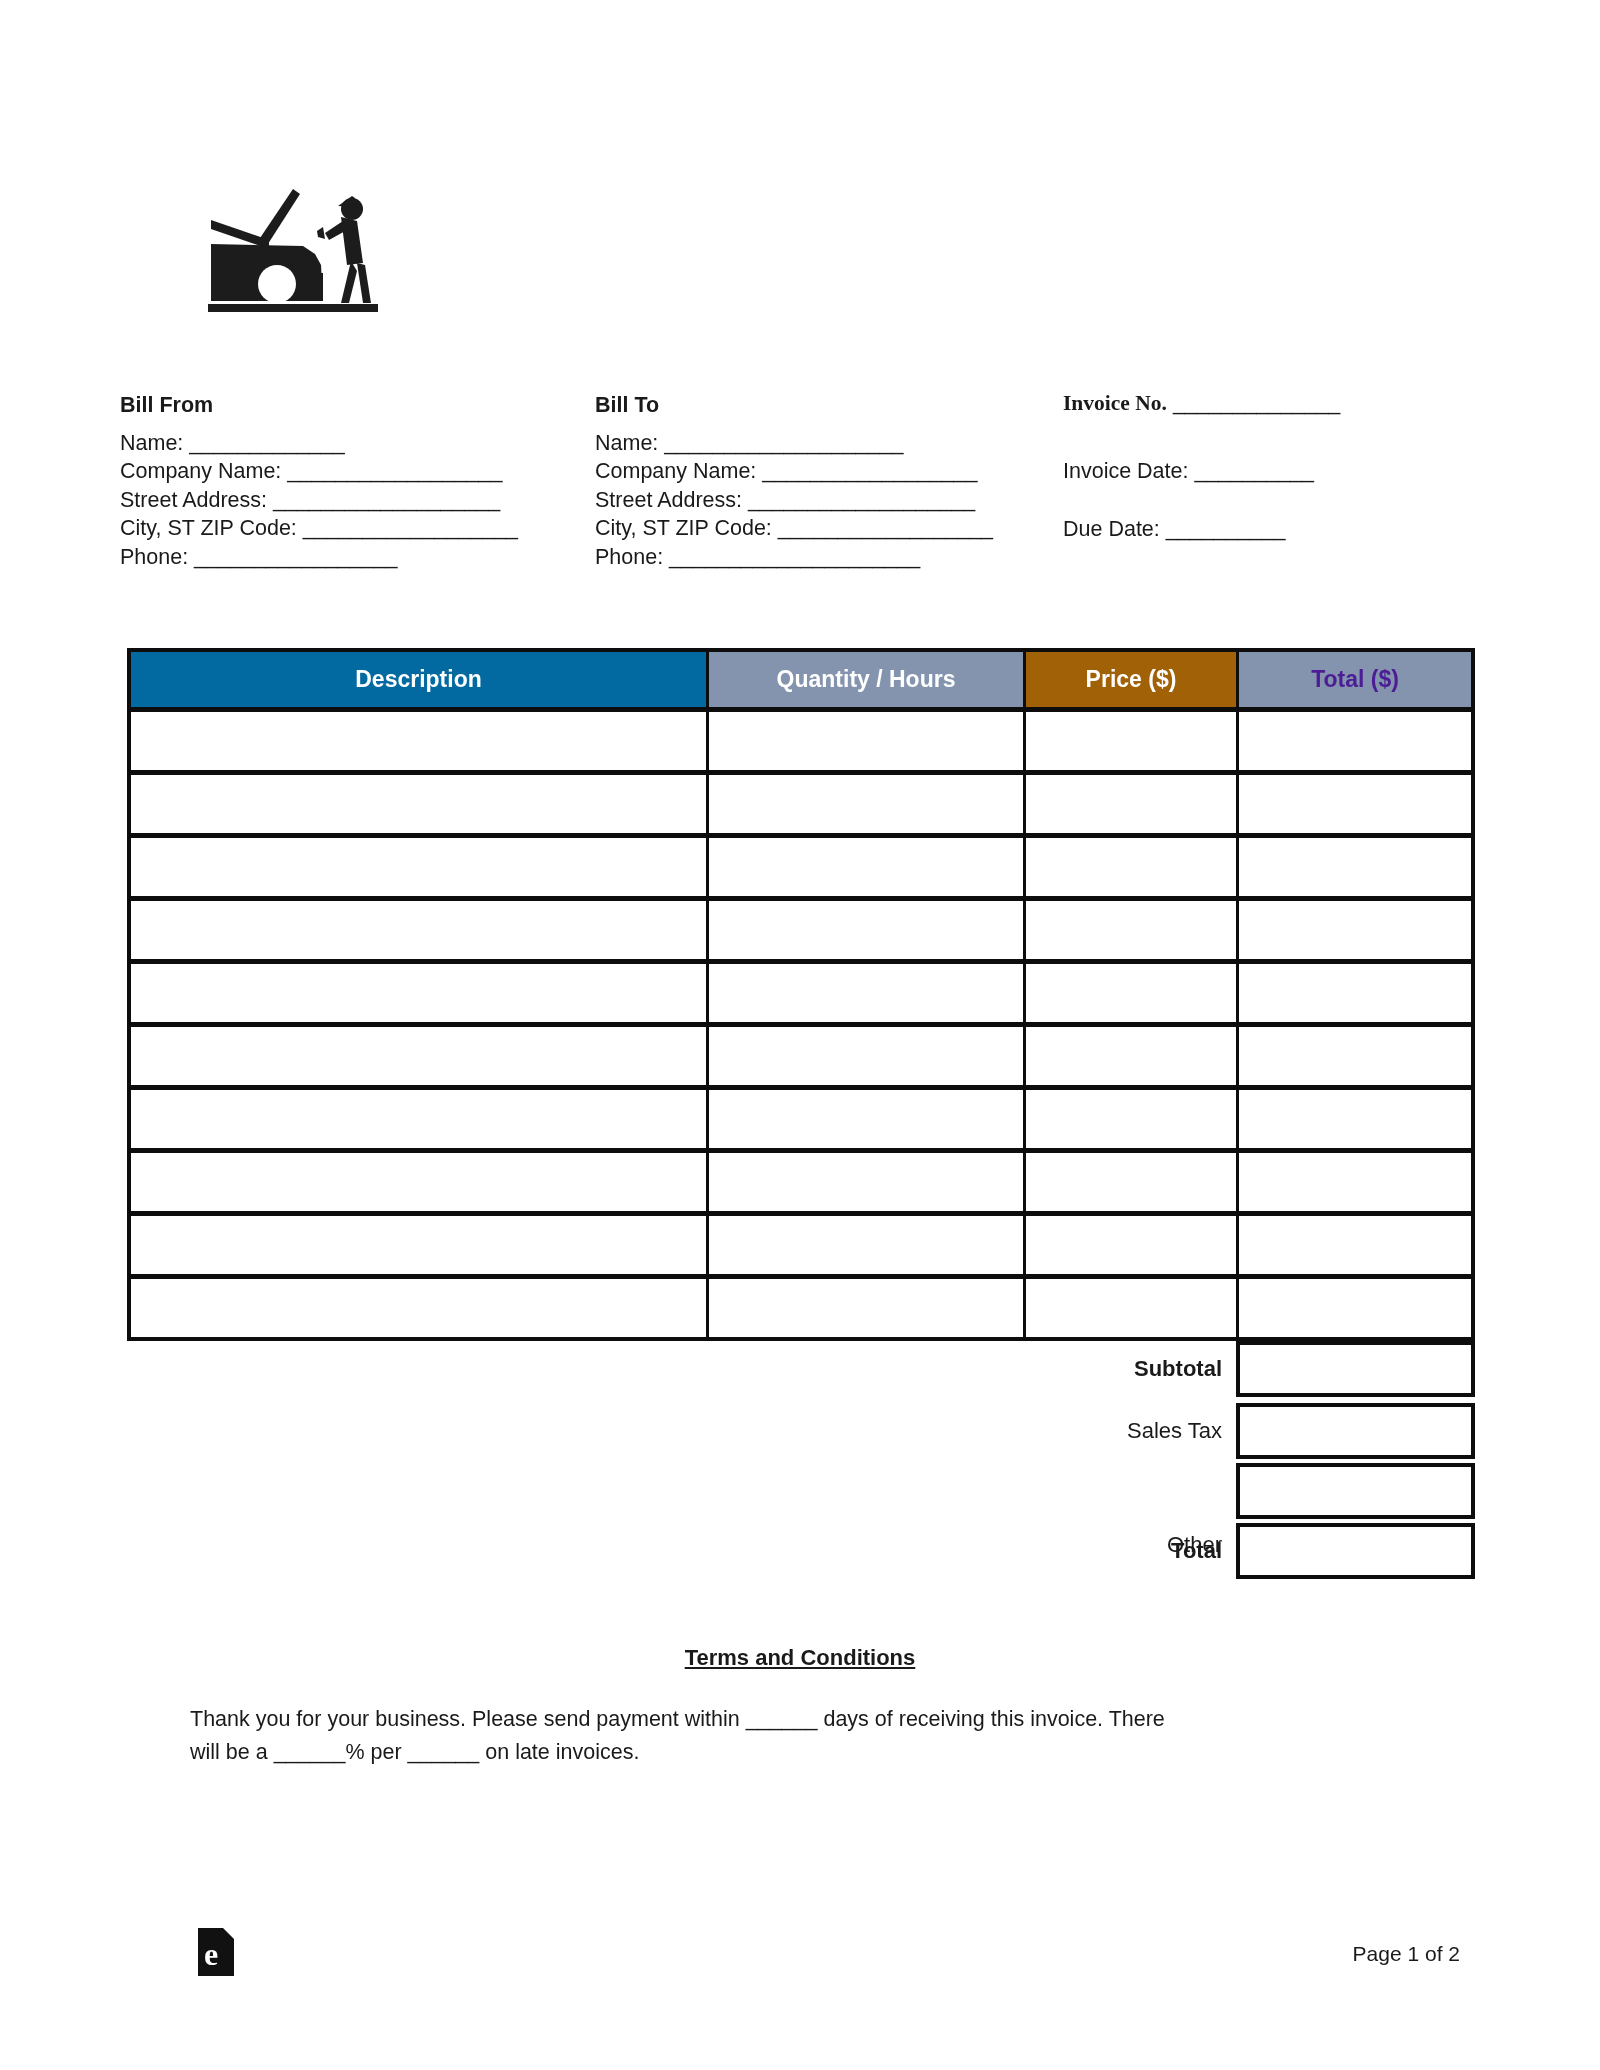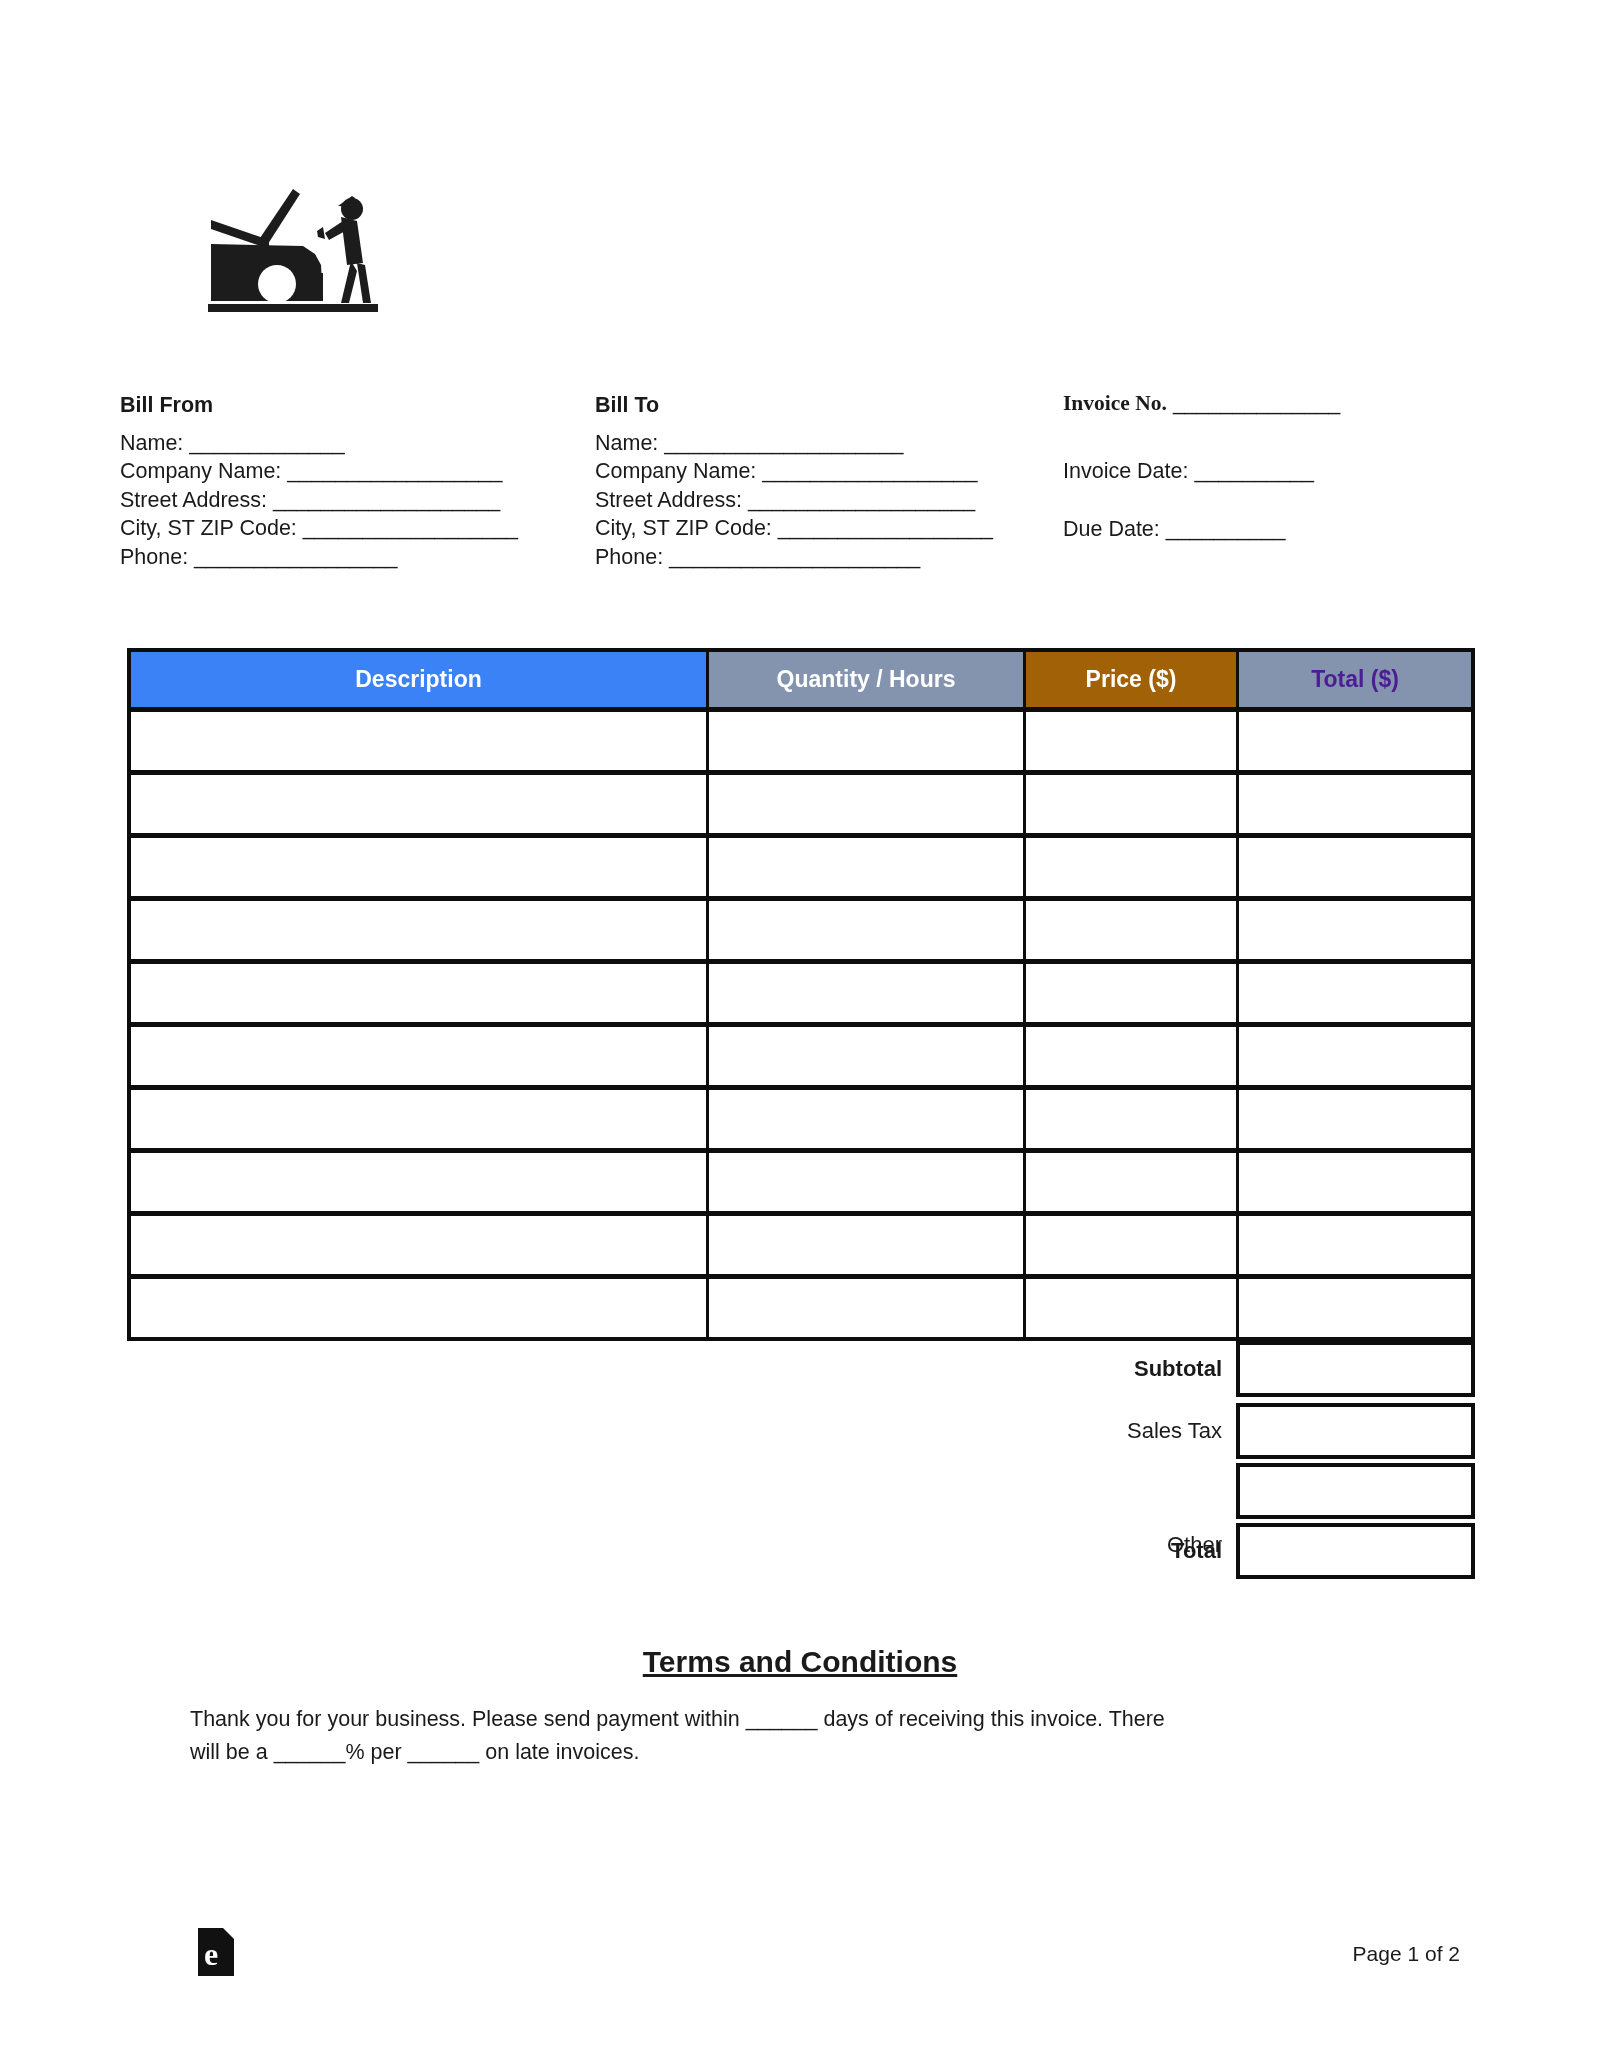--- a/index.html
+++ b/index.html
@@ -38,21 +38,21 @@
   .total-box{position:absolute;left:1236px;width:231px;height:48px;border:4px solid #0d0d0d;background:#fff;}
   .tb0{top:1341px;} .tb1{top:1403px;} .tb2{top:1463px;} .tb3{top:1523px;}
   .total-label{position:absolute;left:822px;width:400px;text-align:right;font-size:22px;white-space:nowrap;}
   .tl0{top:1356px;font-weight:bold;}
   .tl1{top:1418px;}
   .tl2{top:1532px;}
   .tl3{top:1538px;font-weight:bold;}
 
   
   .terms-heading{position:absolute;left:0;top:1645px;width:1600px;text-align:center;
-                 font-size:30px;font-weight:bold;text-decoration:underline;}
+                 font-size:22px;font-weight:bold;text-decoration:underline;}
   .terms-line{position:absolute;left:190px;font-size:21.5px;white-space:nowrap;text-align:right;}
   .terms-l1{top:1707px;}
   .terms-l2{top:1740px;}
 
   
   .brand{position:absolute;left:198px;top:1928px;width:36px;height:48px;}
   .page-label{position:absolute;left:1160px;top:1942px;width:300px;text-align:right;font-size:21px;}
 </style>
 </head>
 <body>
@@ -108,21 +108,21 @@
 
   <div class="meta-line meta-no">
     <span class="lbl">Invoice No.</span>
     <span>______________</span>
   </div>
   <div class="meta-line meta-date">Invoice Date: __________</div>
   <div class="meta-line meta-due">Due Date: __________</div>
 
   <div class="tbl">
     <div class="trow thead">
-      <div class="cell hcell" style="background: #3b82f6; color: rgb(255, 255, 255);">Description</div>
+      <div class="cell hcell" style="background: #0369a1; color: rgb(255, 255, 255);">Description</div>
       <div class="cell hcell" style="background: rgb(132, 148, 174); color: rgb(255, 255, 255);">Quantity / Hours</div>
       <div class="cell hcell" style="background: #a16207; color: rgb(255, 255, 255);">Price ($)</div>
       <div class="cell hcell" style="background: rgb(132, 148, 174); color: #4c1d95;">Total ($)</div>
     </div>
     <div id="tbl-body">
         <div class="trow">
           <div class="cell bcell"></div>
           <div class="cell bcell"></div>
           <div class="cell bcell"></div>
           <div class="cell bcell"></div>

